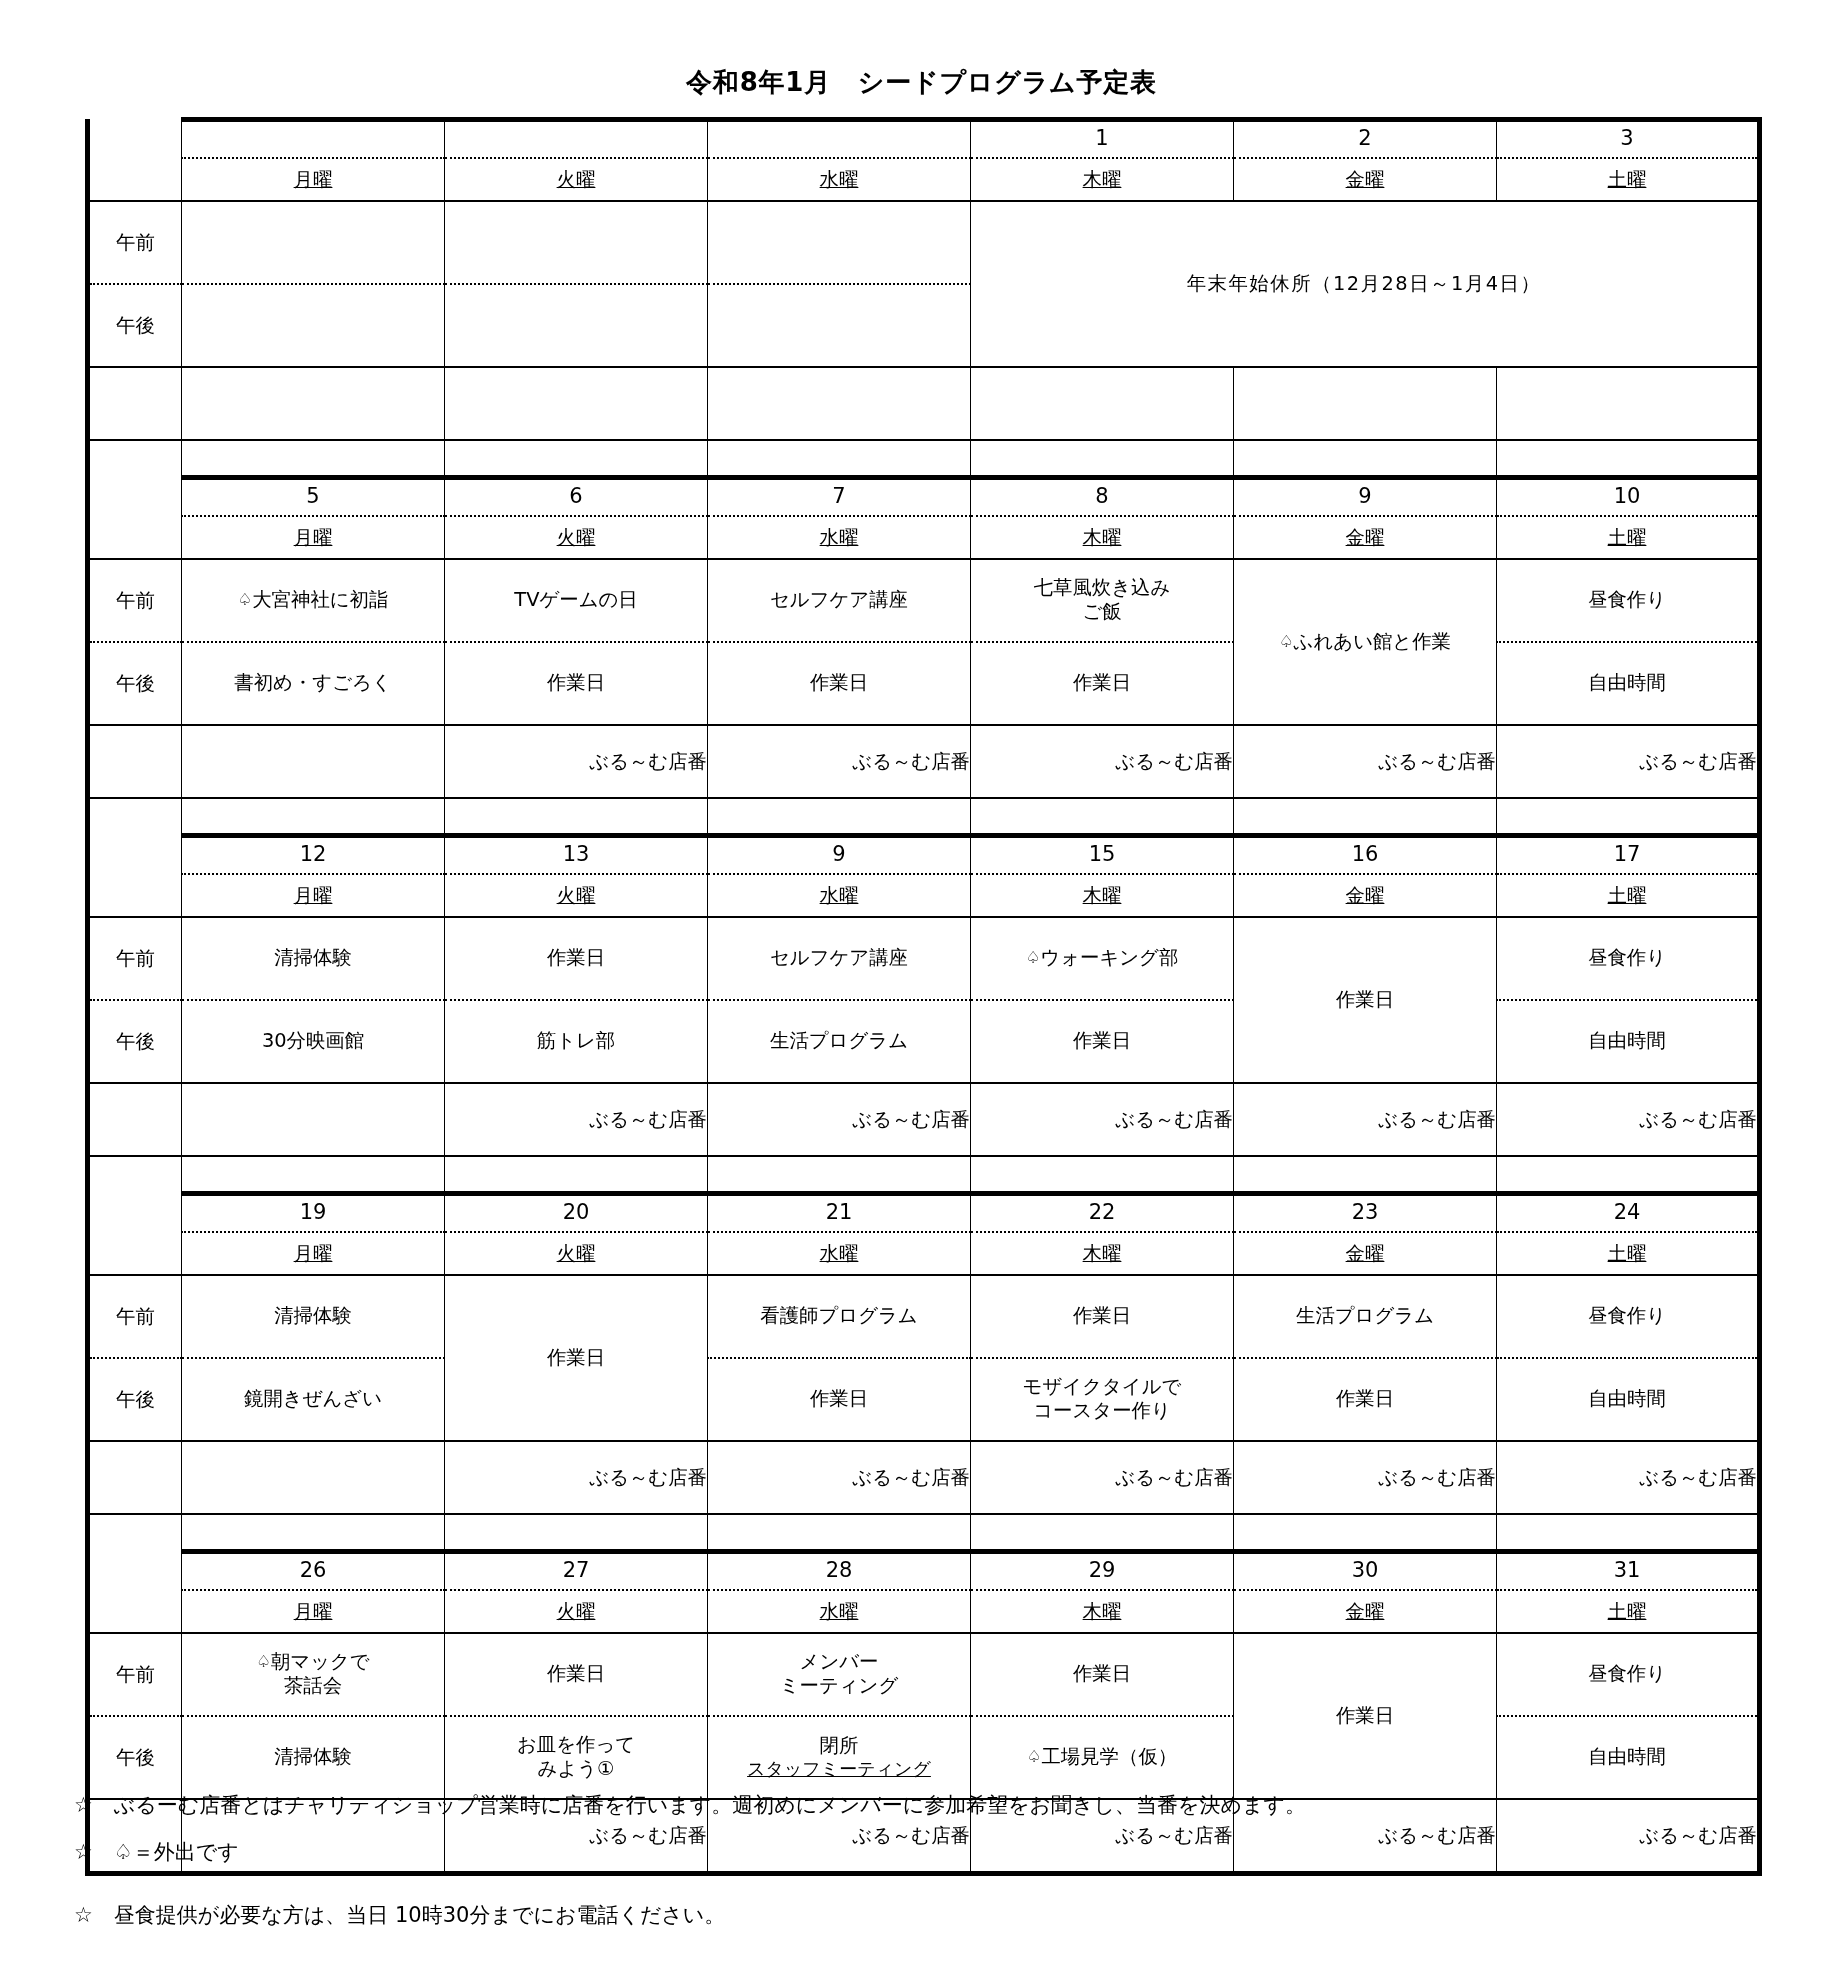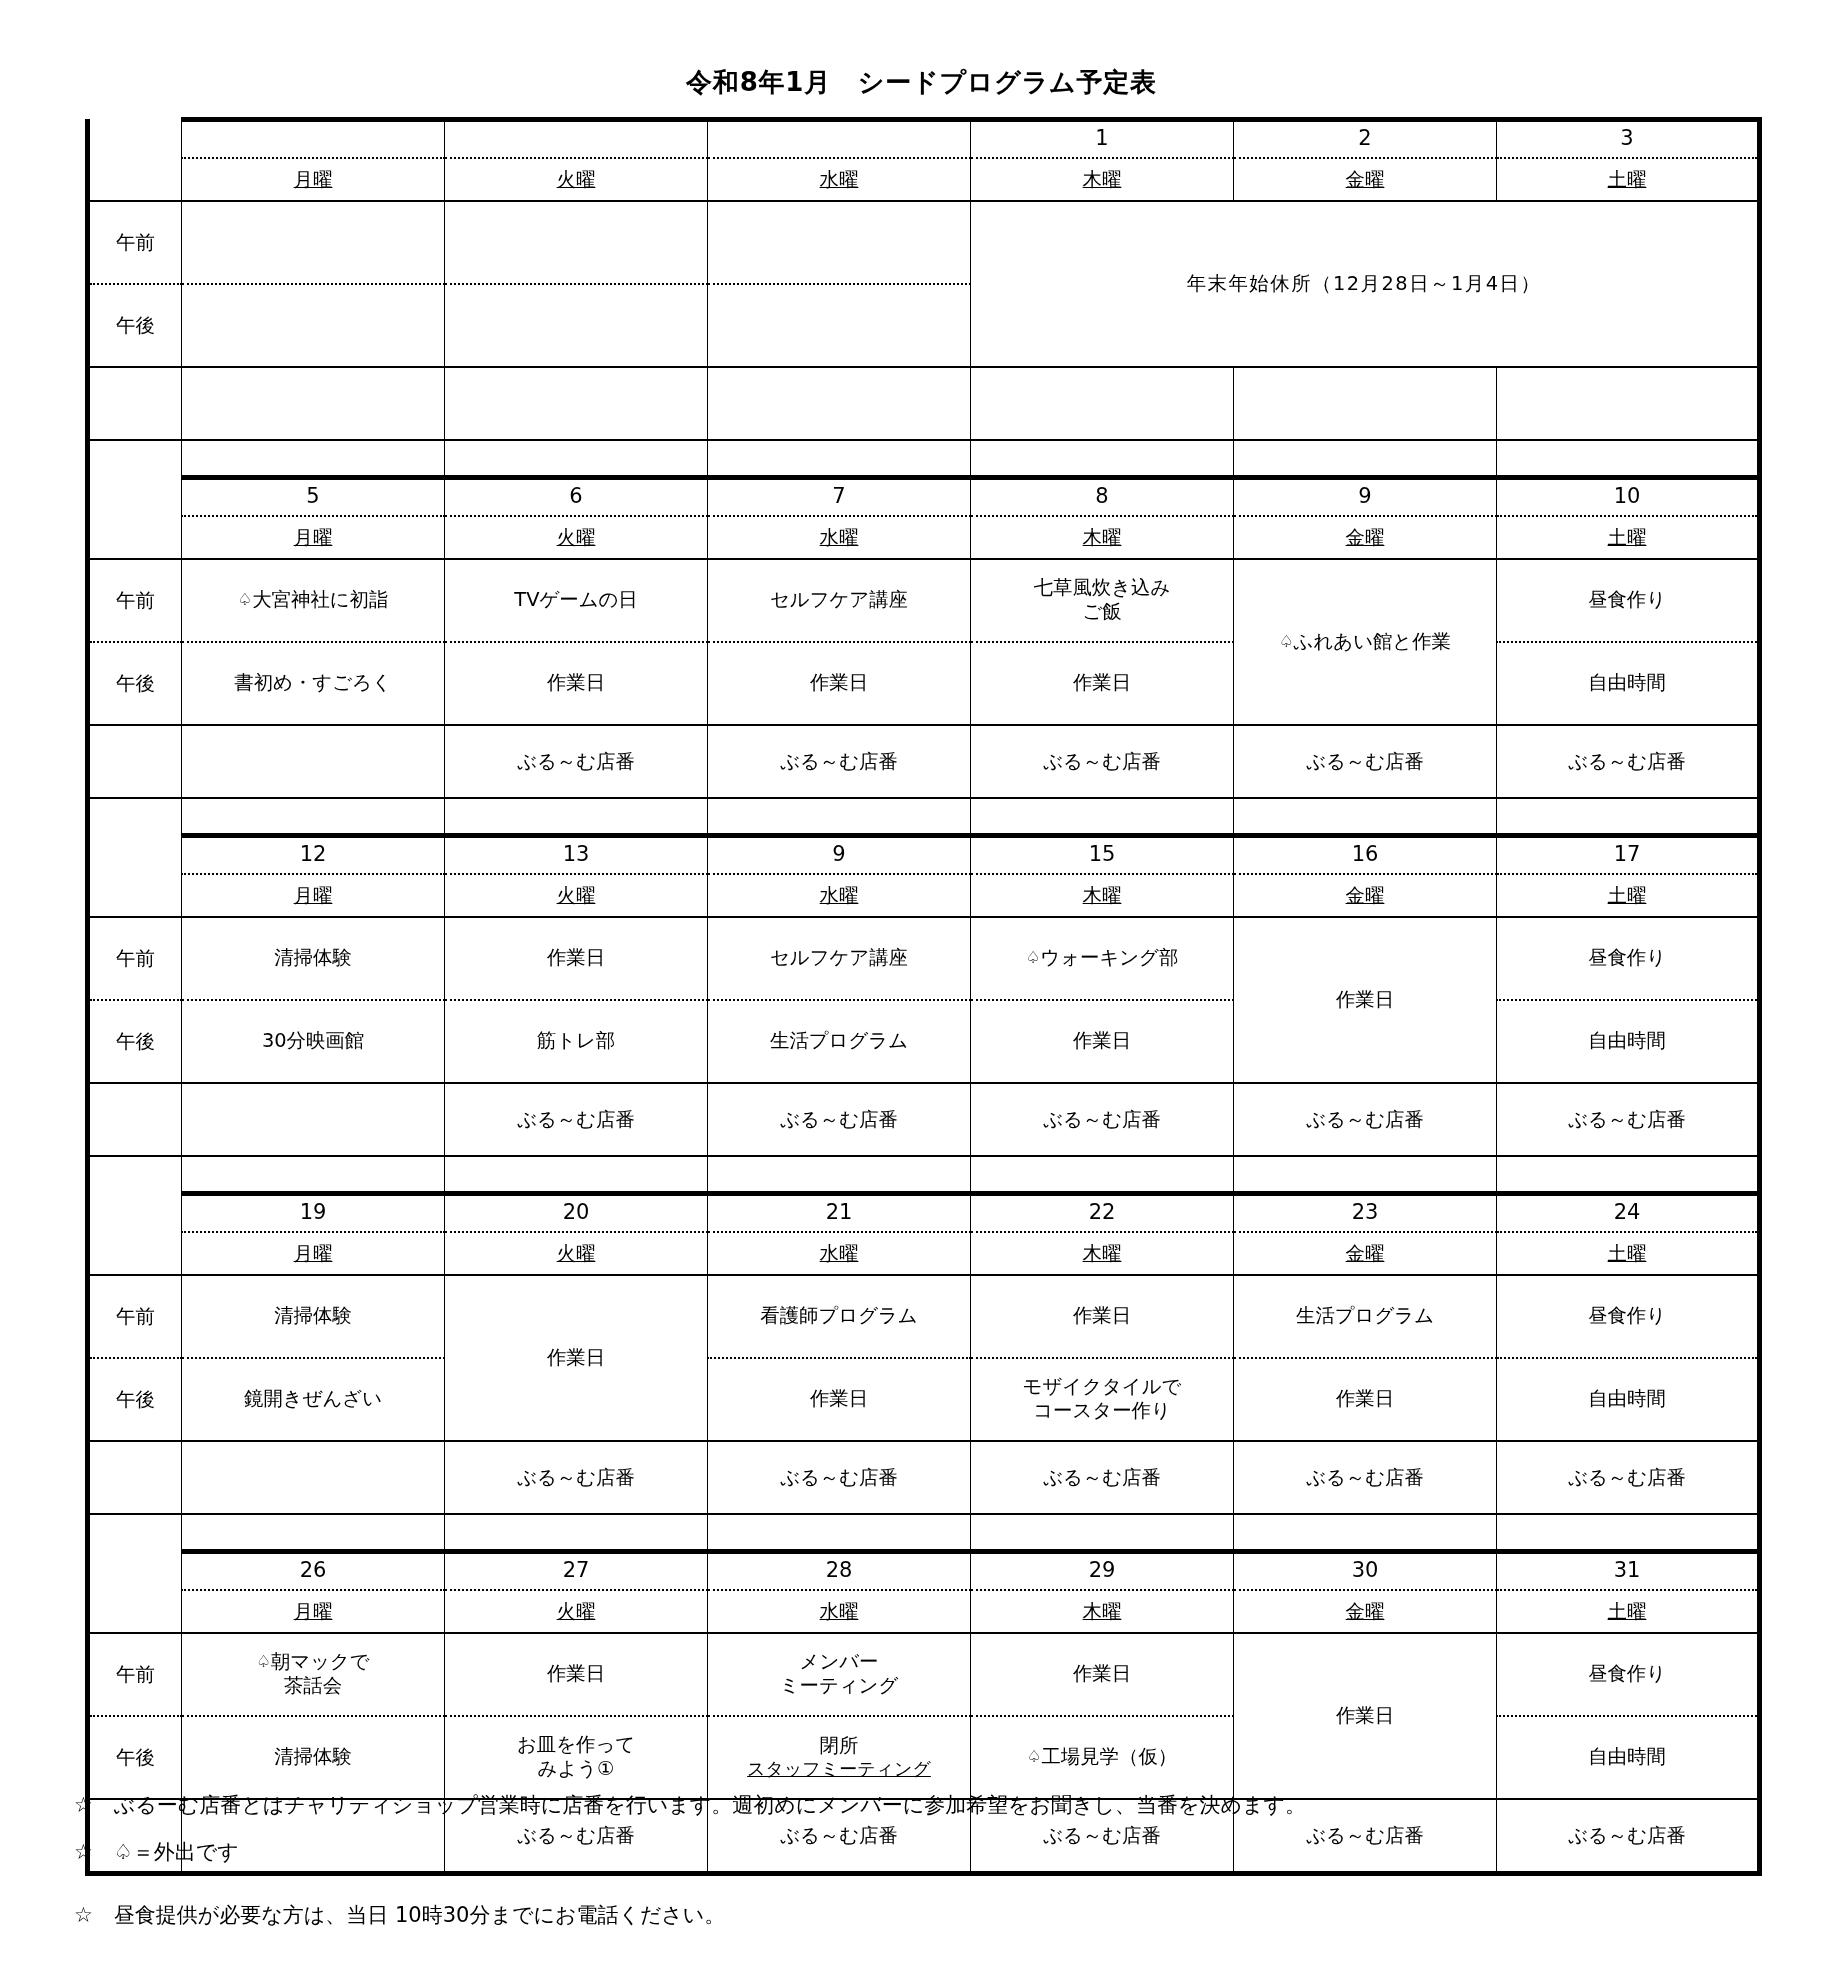--- a/index.html
+++ b/index.html
@@ -92,20 +92,21 @@
     height: 81px;
     border-bottom: 2.3px dotted #000;
   }
   tr.r-pm > td {
     height: 81px;
     border-bottom: 2.3px solid #000;
   }
   tr.r-shop > td {
     height: 71px;
     border-bottom: 0;
+    text-align: right;
   }
 
   
   td.span2 { border-bottom: 2.3px solid #000 !important; }
 
   
   td.lab {
     font-size: 19.4px;
     border-left: none;
   }

